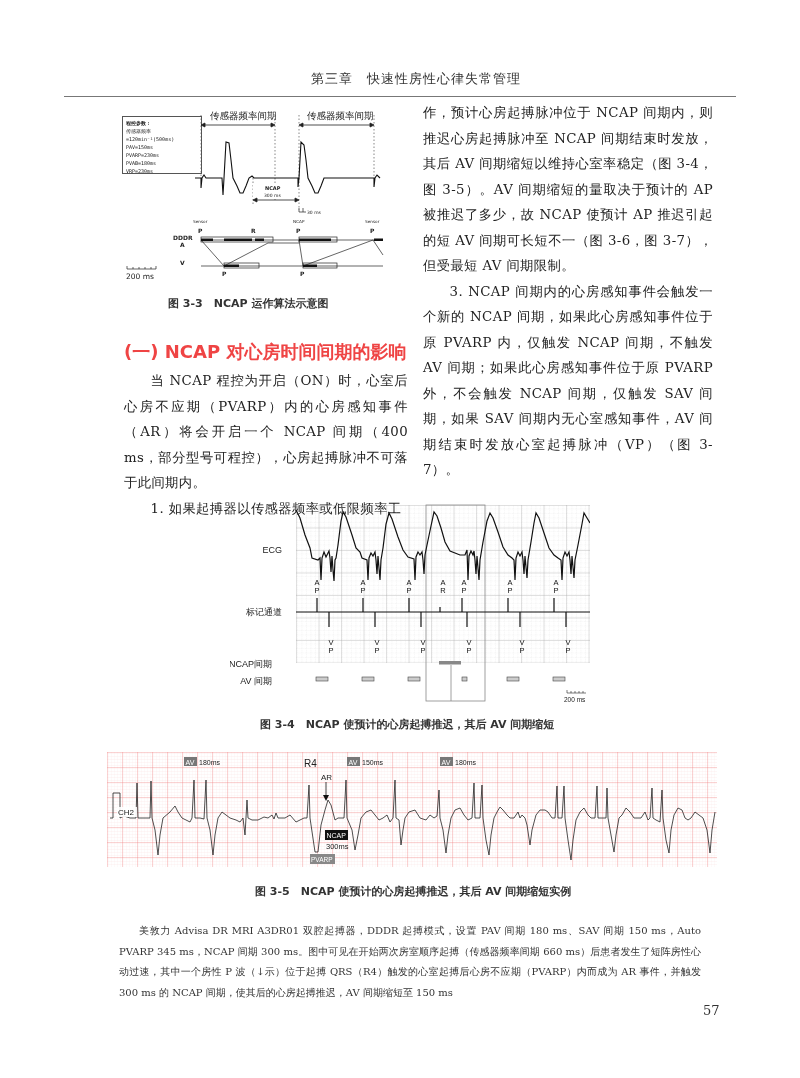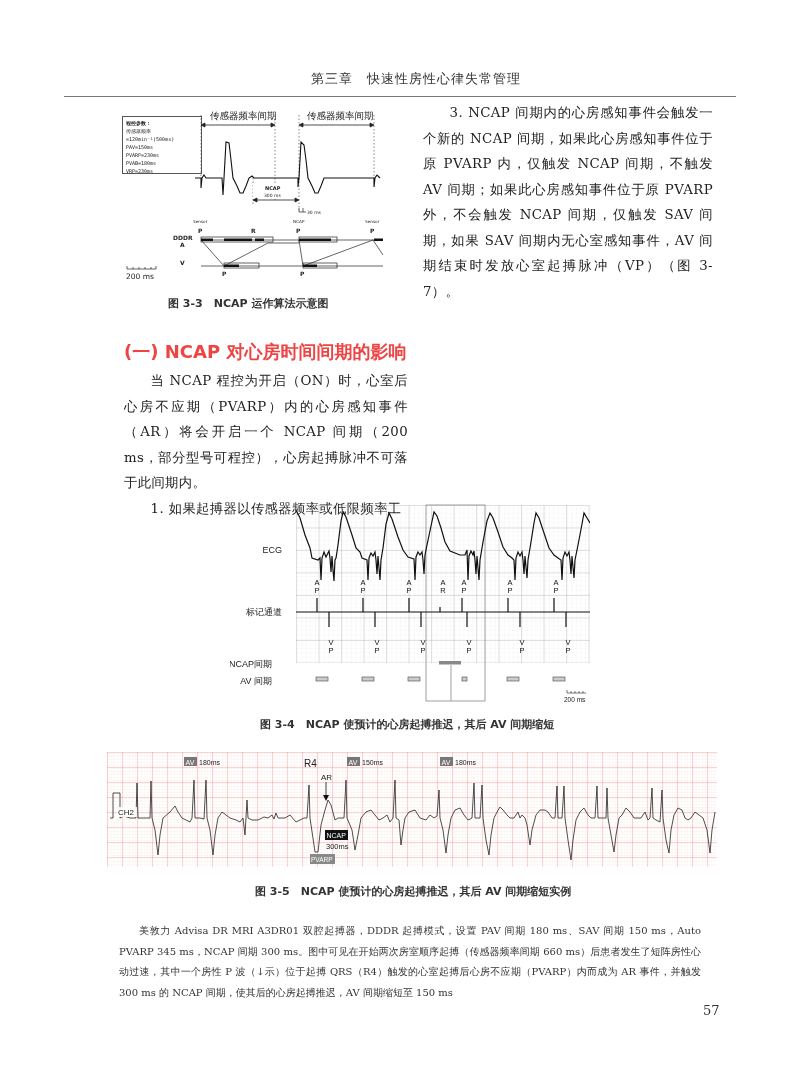--- a/index.html
+++ b/index.html
@@ -114,25 +114,26 @@
     <line x1="151" y1="267" x2="151" y2="269"></line>
     <line x1="156" y1="266" x2="156" y2="269"></line>
   </g>
   <text x="126" y="279" font-size="7.5" font-family="DejaVu Sans,sans-serif" fill="#222">200 ms</text>
 </svg>
 <div class="cap" style="left:168px;top:296px;">图 3-3　NCAP 运作算法示意图</div>
 
 <div class="section-title">(一) NCAP 对心房时间间期的影响</div>
 
 <div class="para" style="left:124px;top:368px;width:284px;">
-  <p class="indent">当 NCAP 程控为开启（ON）时，心室后心房不应期（PVARP）内的心房感知事件（AR）将会开启一个 NCAP 间期（200 ms，部分型号可程控），心房起搏脉冲不可落于此间期内。</p>
+  <p class="indent">当 NCAP 程控为开启（ON）时，心室后心房不应期（PVARP）内的心房感知事件（AR）将会开启一个 NCAP 间期（400 ms，部分型号可程控），心房起搏脉冲不可落于此间期内。</p>
   <p class="indent">1. 如果起搏器以传感器频率或低限频率工</p>
 </div>
 
 <div class="para" style="left:423px;top:100px;width:290px;">
+  <p>作，预计心房起搏脉冲位于 NCAP 间期内，则推迟心房起搏脉冲至 NCAP 间期结束时发放，其后 AV 间期缩短以维持心室率稳定（图 3-4，图 3-5）。AV 间期缩短的量取决于预计的 AP 被推迟了多少，故 NCAP 使预计 AP 推迟引起的短 AV 间期可长短不一（图 3-6，图 3-7），但受最短 AV 间期限制。</p>
   <p class="indent">3. NCAP 间期内的心房感知事件会触发一个新的 NCAP 间期，如果此心房感知事件位于原 PVARP 内，仅触发 NCAP 间期，不触发 AV 间期；如果此心房感知事件位于原 PVARP 外，不会触发 NCAP 间期，仅触发 SAV 间期，如果 SAV 间期内无心室感知事件，AV 间期结束时发放心室起搏脉冲（VP）（图 3-7）。</p>
 </div>
 
 <svg width="360" height="210" viewBox="230 495 360 210" style="position:absolute;left:230px;top:495px;">
   <defs>
     <pattern id="g34" width="4.5" height="4.5" patternUnits="userSpaceOnUse">
       <path d="M4.5 0 L0 0 0 4.5" fill="none" stroke="#ccc" stroke-width="0.35" stroke-dasharray="0.8,0.8"></path>
     </pattern>
     <pattern id="g34b" width="22.5" height="22.5" patternUnits="userSpaceOnUse" x="296" y="505">
       <path d="M22.5 0 L0 0 0 22.5" fill="none" stroke="#999" stroke-width="0.6"></path>

